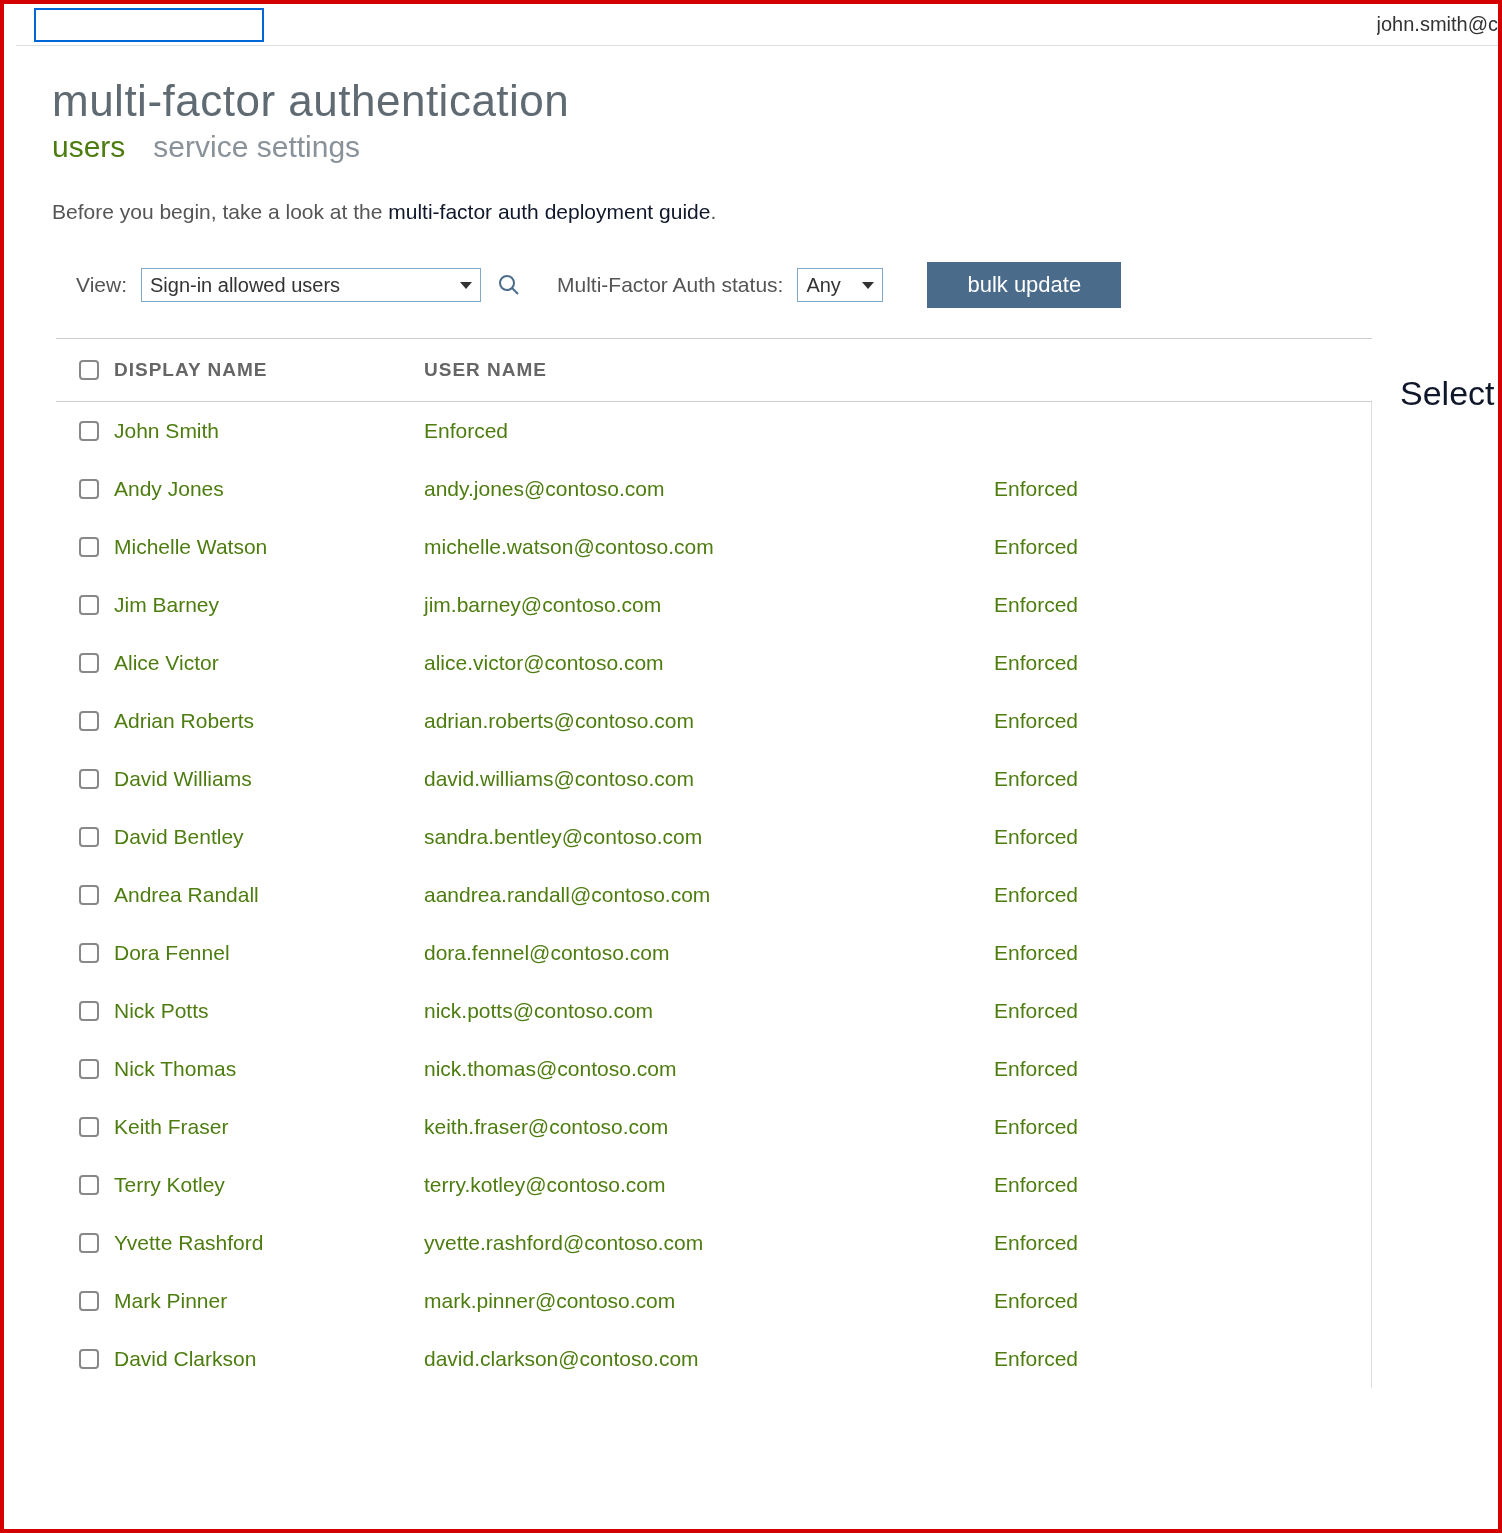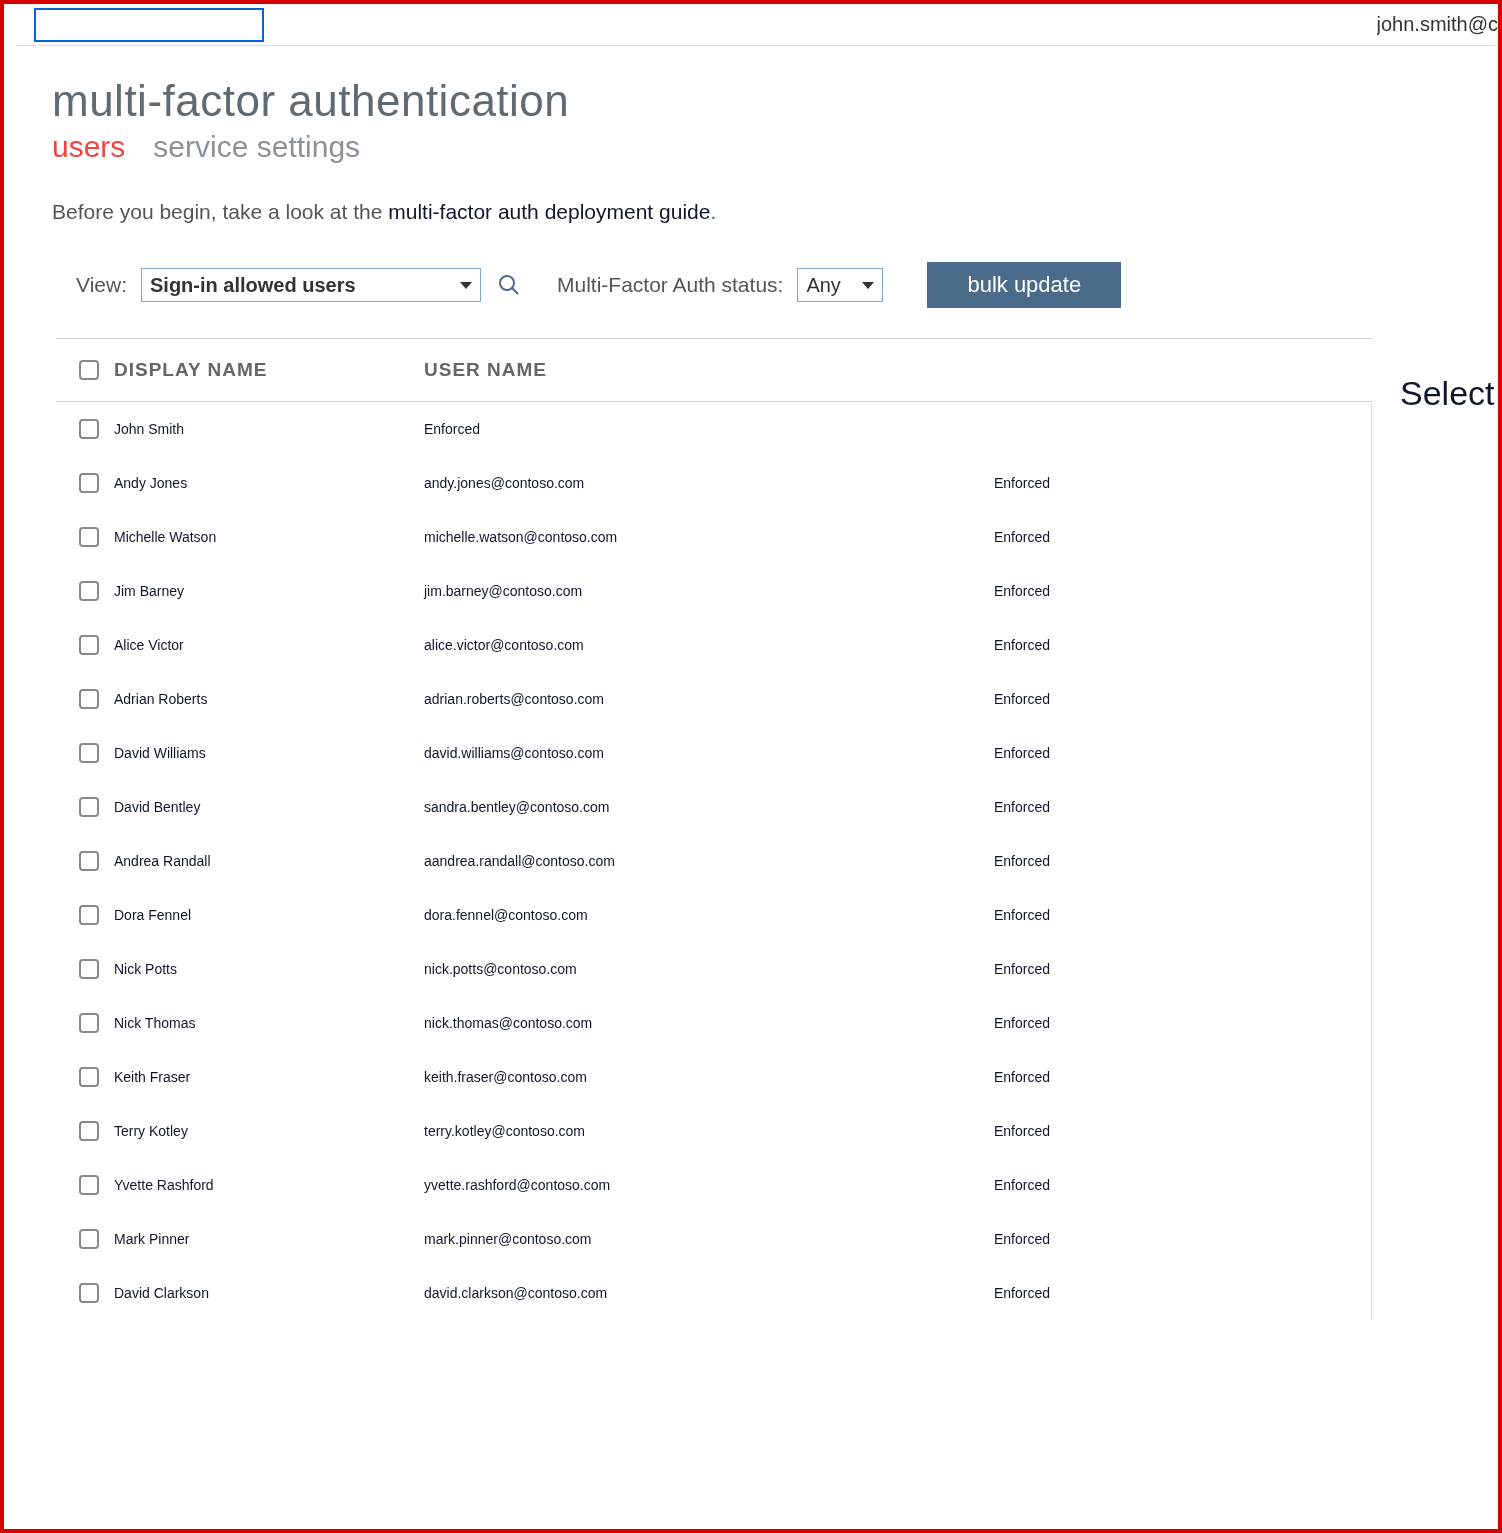--- a/index.html
+++ b/index.html
@@ -50,21 +50,21 @@
       display: flex;
       gap: 28px;
       margin-bottom: 36px;
     }
     .tab {
       font-size: 30px;
       color: #8a9299;
       cursor: pointer;
     }
     .tab.active {
-      color: #ef4444;
+      color: #4d7c0f;
     }
     .intro {
       font-size: 21px;
       color: #555;
       margin-bottom: 38px;
     }
     .intro a {
       color: #0f172a;
       text-decoration: none;
     }
@@ -84,21 +84,21 @@
       border: 1px solid #7fa8c9;
       background: #fff;
       font-size: 20px;
       color: #333;
       padding: 2px 8px;
       display: inline-flex;
       align-items: center;
       justify-content: space-between;
       gap: 12px;
     }
-    .select-box.view { width: 340px; font-weight: bold; }
+    .select-box.view { width: 340px; }
     .select-box.status { width: 86px; }
     .chevron {
       display: inline-block;
       width: 0; height: 0;
       border-left: 6px solid transparent;
       border-right: 6px solid transparent;
       border-top: 7px solid #333;
     }
     .search-icon {
       width: 28px; height: 28px;
@@ -145,22 +145,22 @@
     }
     .th.status-th { max-width: 280px; line-height: 1.3; }
     .tbody {
       padding-left: 4px;
       border-right: 1px solid #ddd;
     }
     .trow {
       display: flex;
       align-items: center;
       padding: 17px 0 17px 8px;
-      font-size: 14px;
-      color: #0f172a;
+      font-size: 21px;
+      color: #4d7c0f;
     }
     .checkbox {
       width: 20px; height: 20px;
       border: 2px solid #888;
       border-radius: 4px;
       background: #fff;
       cursor: pointer;
     }
     .side-panel {
       flex: 1;

